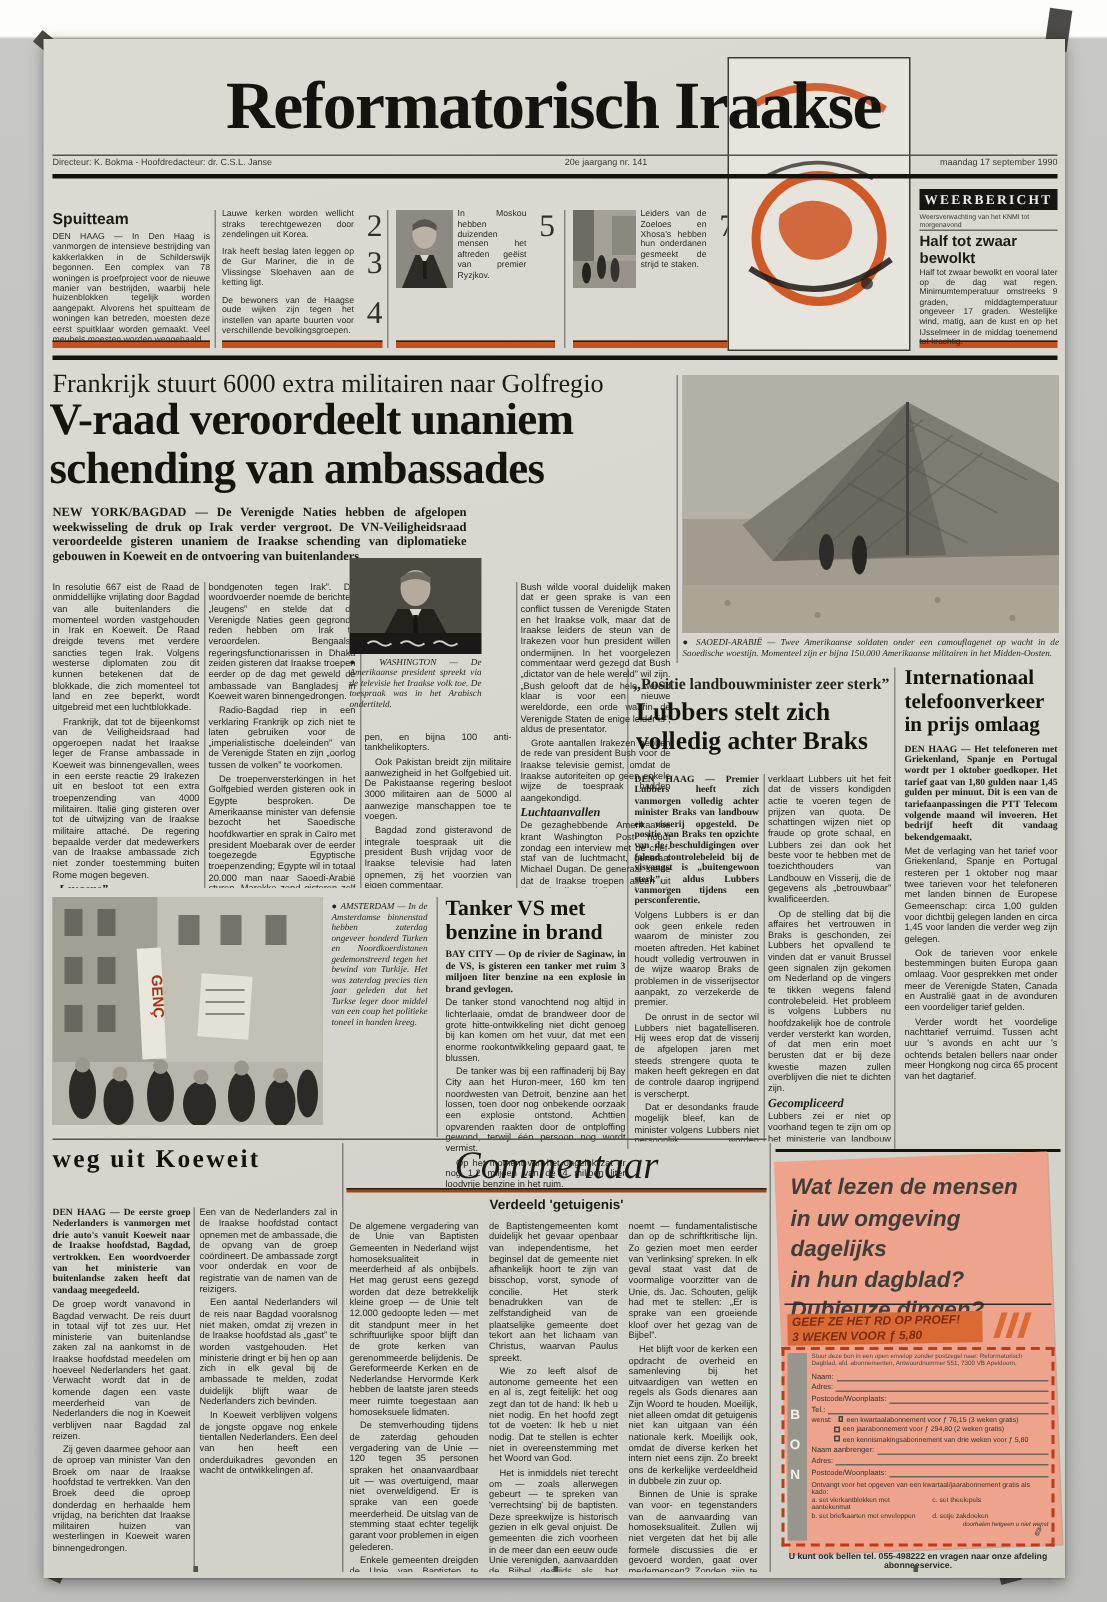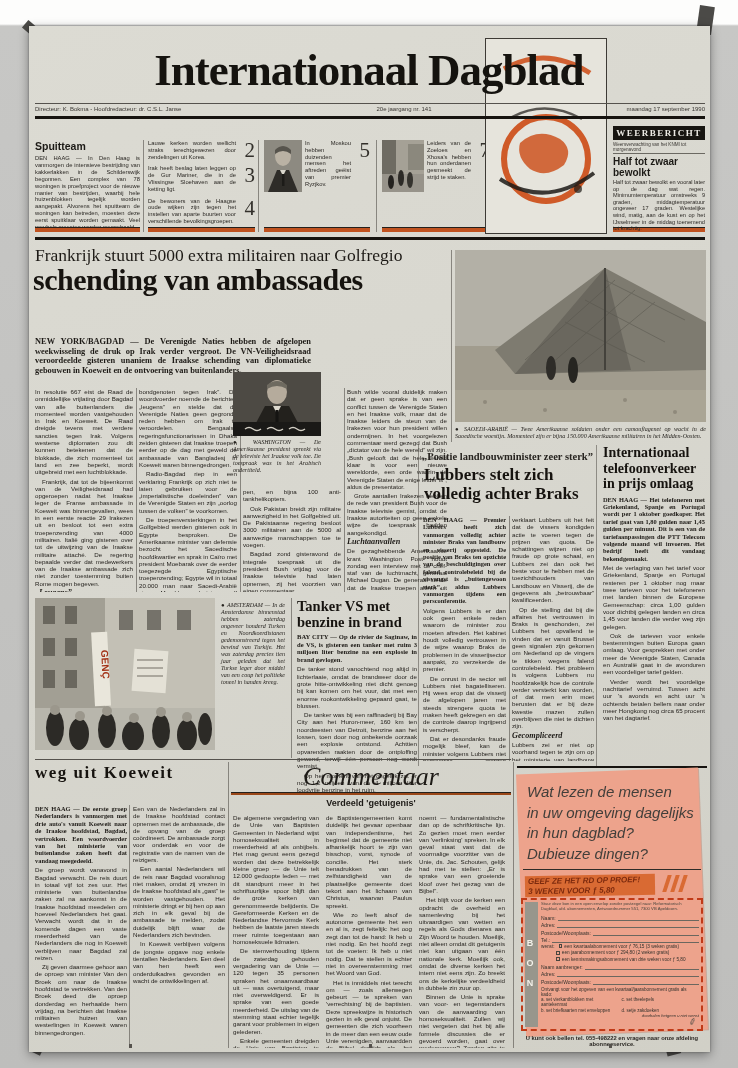--- a/index.html
+++ b/index.html
@@ -77,21 +77,21 @@
                  font-family:"Liberation Serif",serif; font-style:italic; font-size:26px;
                  color:#1d1a16; z-index:2; }
   .comm-rule { left:202px; top:766px; width:280px; height:3px; background:#9a4718;
                border-top:1px solid #23201c; }
   .comm-title { left:202px; top:772px; width:280px; text-align:center; font-weight:bold;
                 font-size:9px; color:#1d1a16; }
 
   
   .ad-blob { left:492px; top:745px; width:182px; height:262px; background:#eda38c;
              transform:rotate(-2.2deg); box-shadow:1px 1px 0 rgba(180,90,60,.35); }
-  .ad-head { left:498px; top:756px; width:174px; font-style:italic; font-weight:normal;
+  .ad-head { left:498px; top:756px; width:174px; font-style:italic; font-weight:bold;
              font-size:15px; line-height:20.5px; color:#413e3a; }
   .ad-div { left:494px; top:843px; width:178px; height:1px; background:#2e2b27; }
   .ad-offer { left:496px; top:849px; width:130px; background:#d96a33; color:#7c2a0e;
               font-style:italic; font-weight:bold; font-size:8px; line-height:9.5px;
               padding:1px 3px; transform:rotate(-1deg); }
   .slash { position:absolute; width:4px; height:17px; background:#d96a33; transform:skewX(-18deg); }
   .coupon { left:492px; top:872px; width:182px; height:133px; border:2px dashed #c13a17;
             display:flex; padding:2px; gap:3px; }
   .bon { width:13px; background:#98968c; color:#f3f1ea; font-weight:bold; font-size:9px;
          writing-mode:vertical-lr; text-orientation:upright; text-align:center;
@@ -126,21 +126,21 @@
     <svg width="120" height="194" viewBox="0 0 120 194">
       <path d="M18 30 Q60 6 104 34" stroke="#cc4a14" stroke-width="5" fill="none" opacity=".85"></path>
       <circle cx="60" cy="120" r="42" fill="none" stroke="#cc4a14" stroke-width="6" opacity=".9"></circle>
       <path d="M34 104 Q52 88 74 100 Q88 110 78 126 Q60 140 44 130 Q30 118 34 104 Z" fill="#cc4a14" opacity=".8"></path>
       <path d="M14 140 Q60 170 108 134" stroke="#1c1a16" stroke-width="4" fill="none" opacity=".85"></path>
       <path d="M26 78 Q60 60 96 80" stroke="#1c1a16" stroke-width="2.5" fill="none" opacity=".7"></path>
       <circle cx="92" cy="150" r="4" fill="#1c1a16" opacity=".7"></circle>
     </svg>
   </div>
 
-  <div class="abs masthead">Internationaal Dagblad</div>
+  <div class="abs masthead">Reformatorisch Iraakse</div>
   <div class="abs thinrule" style="left:6px;top:77px;width:670px;z-index:3;"></div>
   <div class="abs byline">
     <span>Directeur: K. Bokma - Hoofdredacteur: dr. C.S.L. Janse</span>
     <span>20e jaargang nr. 141</span>
     <span>maandag 17 september 1990</span>
   </div>
   <div class="abs thickrule" style="left:6px;top:90px;width:670px;height:2.5px;z-index:2;"></div>
 
   <div class="abs" style="left:6px;top:114px;width:105px;">
     <div class="brief-title">Spuitteam</div>
@@ -200,22 +200,23 @@
   </div>
 
   <div class="orangebar" style="left:6px;top:201px;width:105px;"></div>
   <div class="orangebar" style="left:119px;top:201px;width:107px;"></div>
   <div class="orangebar" style="left:235px;top:201px;width:106px;"></div>
   <div class="orangebar" style="left:353px;top:201px;width:108px;"></div>
   <div class="orangebar" style="left:584px;top:201px;width:92px;"></div>
 
   <div class="abs thickrule" style="left:6px;top:211px;width:670px;height:3px;"></div>
 
-  <div class="abs kicker serif">Frankrijk stuurt 5000 extra militairen naar Golfregio</div>
+  <div class="abs kicker serif">Frankrijk stuurt 6000 extra militairen naar Golfregio</div>
   <div class="abs mainhead serif">
+    <div>V-raad veroordeelt unaniem</div>
     <div>schending van ambassades</div>
   </div>
 
   <svg class="abs photo" style="left:426px;top:224px;" width="251" height="172" viewBox="0 0 251 172">
     <rect width="251" height="172" fill="#b3b0a6"></rect>
     <rect y="96" width="251" height="76" fill="#a19c8e"></rect>
     <polygon points="40,100 150,18 251,72 251,120 60,124" fill="#7e7b70"></polygon>
     <polygon points="60,124 150,18 176,120" fill="#6a675e"></polygon>
     <g stroke="#55534b" stroke-width="1" opacity=".5">
       <path d="M70 110 L160 30"></path>

